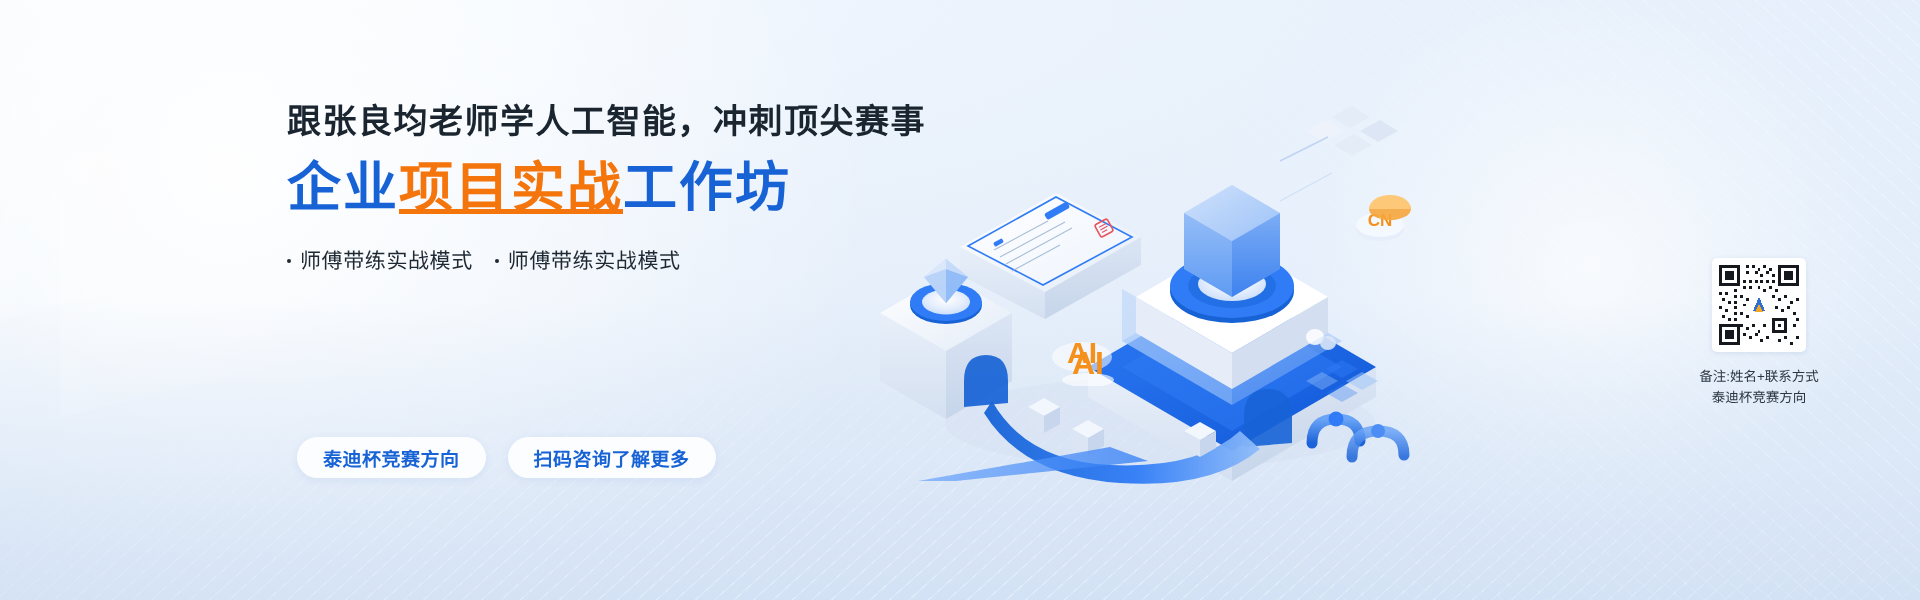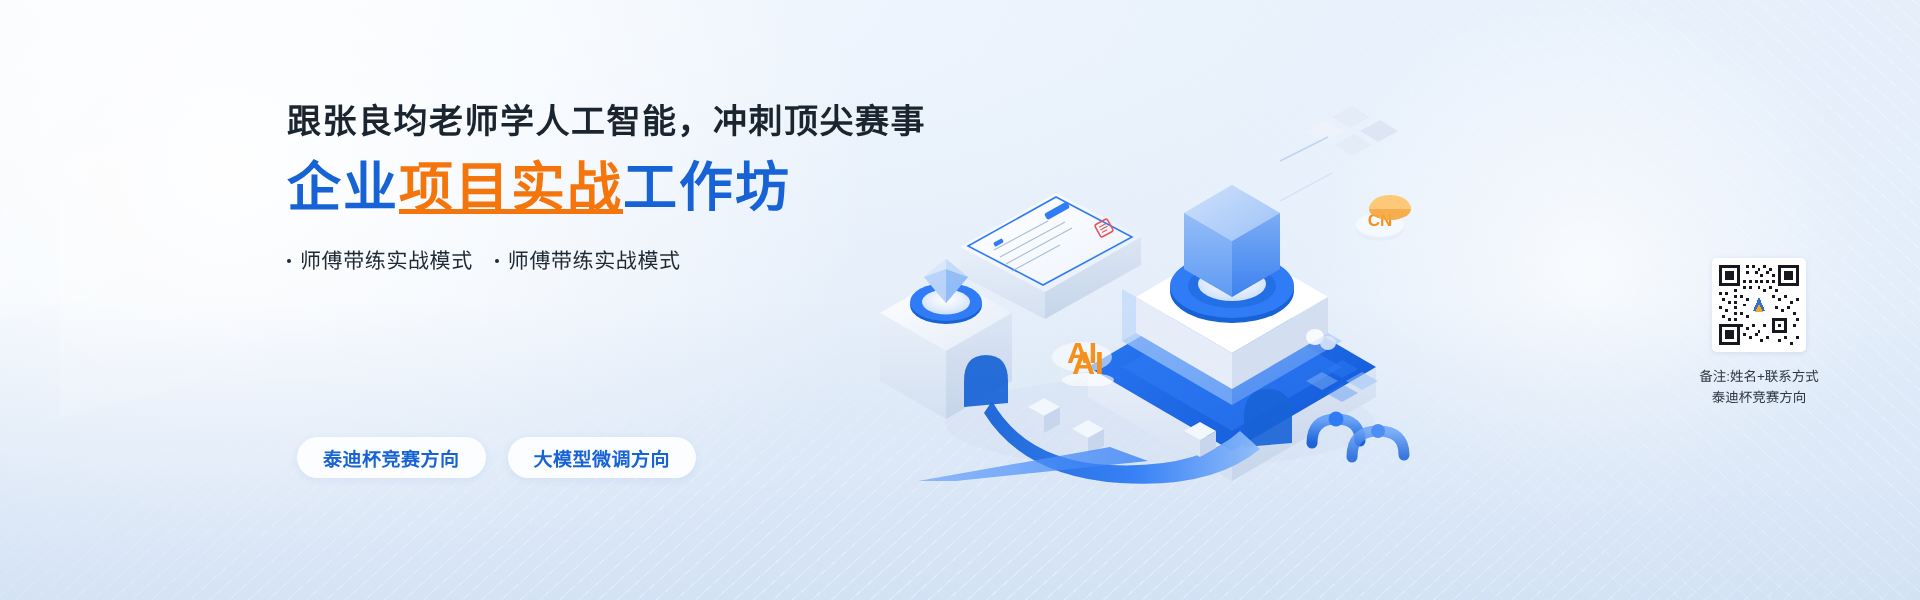--- a/index.html
+++ b/index.html
@@ -180,21 +180,21 @@
         <span class="dot"></span>
         <span>师傅带练实战模式</span>
       </div>
 
 
     </div>
   </div>
 
   <div class="pills">
     <div class="pill">泰迪杯竞赛方向</div>
-    <div class="pill">大模型微调方向</div>
+    <div class="pill">扫码咨询了解更多</div>
   </div>
 
   <div class="illus">
     <svg viewBox="0 0 560 430" xmlns="http://www.w3.org/2000/svg">
       <defs>
         <linearGradient id="gBoxTop" x1="0" y1="0" x2="1" y2="1">
           <stop offset="0" stop-color="#ffffff"></stop>
             <stop offset="1" stop-color="#e4ecf8"></stop>
         </linearGradient>
         <linearGradient id="gBoxLeft" x1="0" y1="0" x2="0" y2="1">

